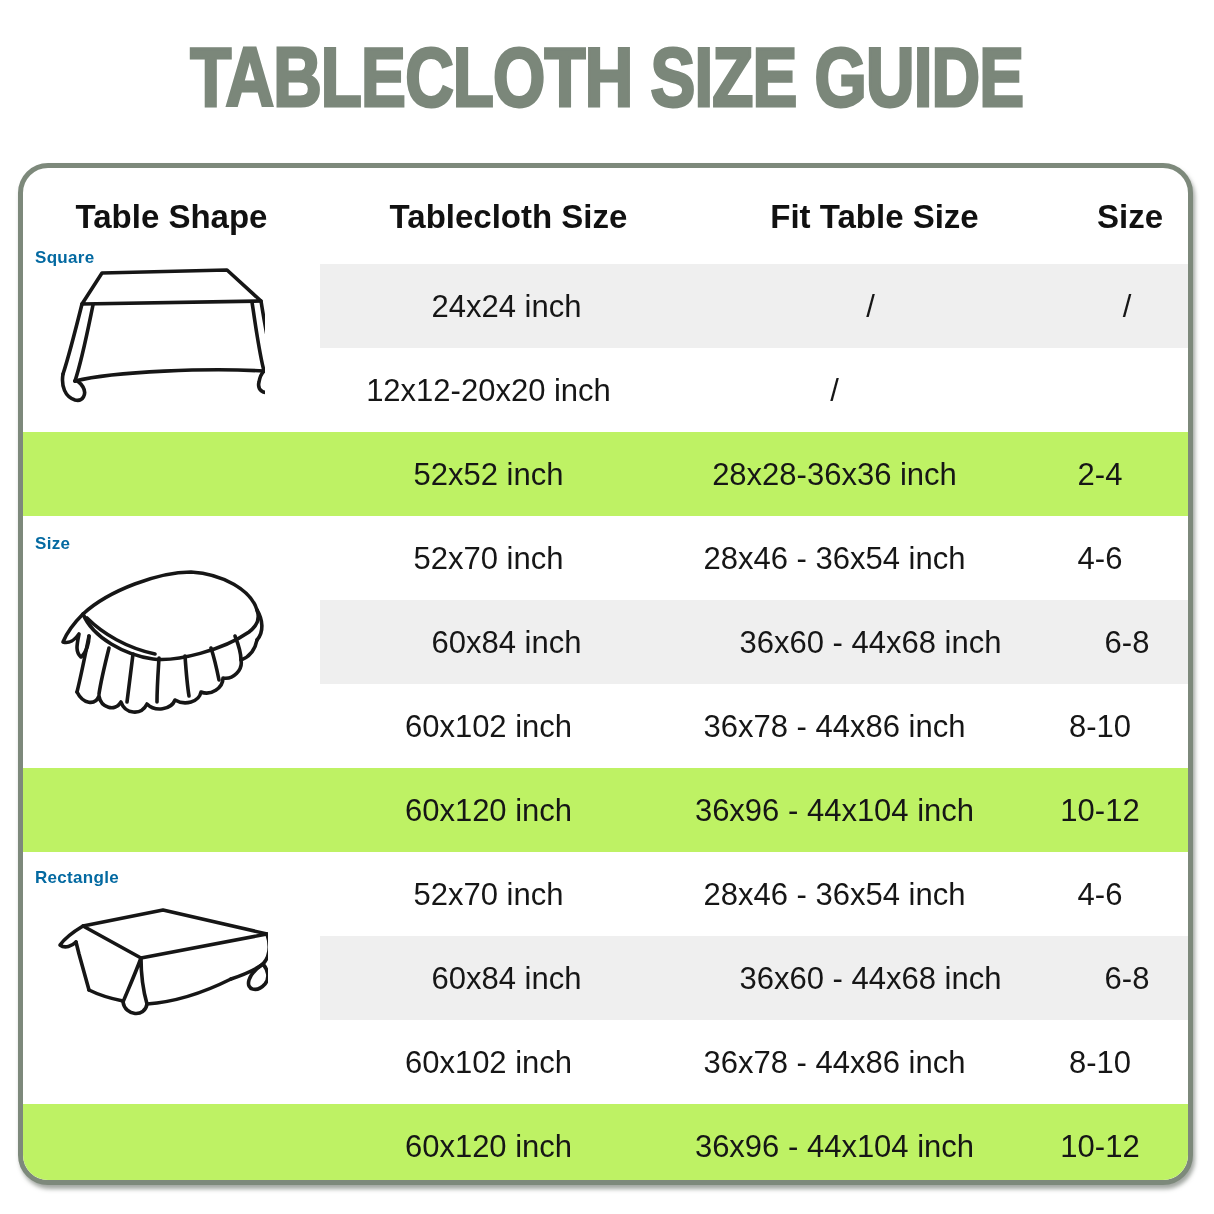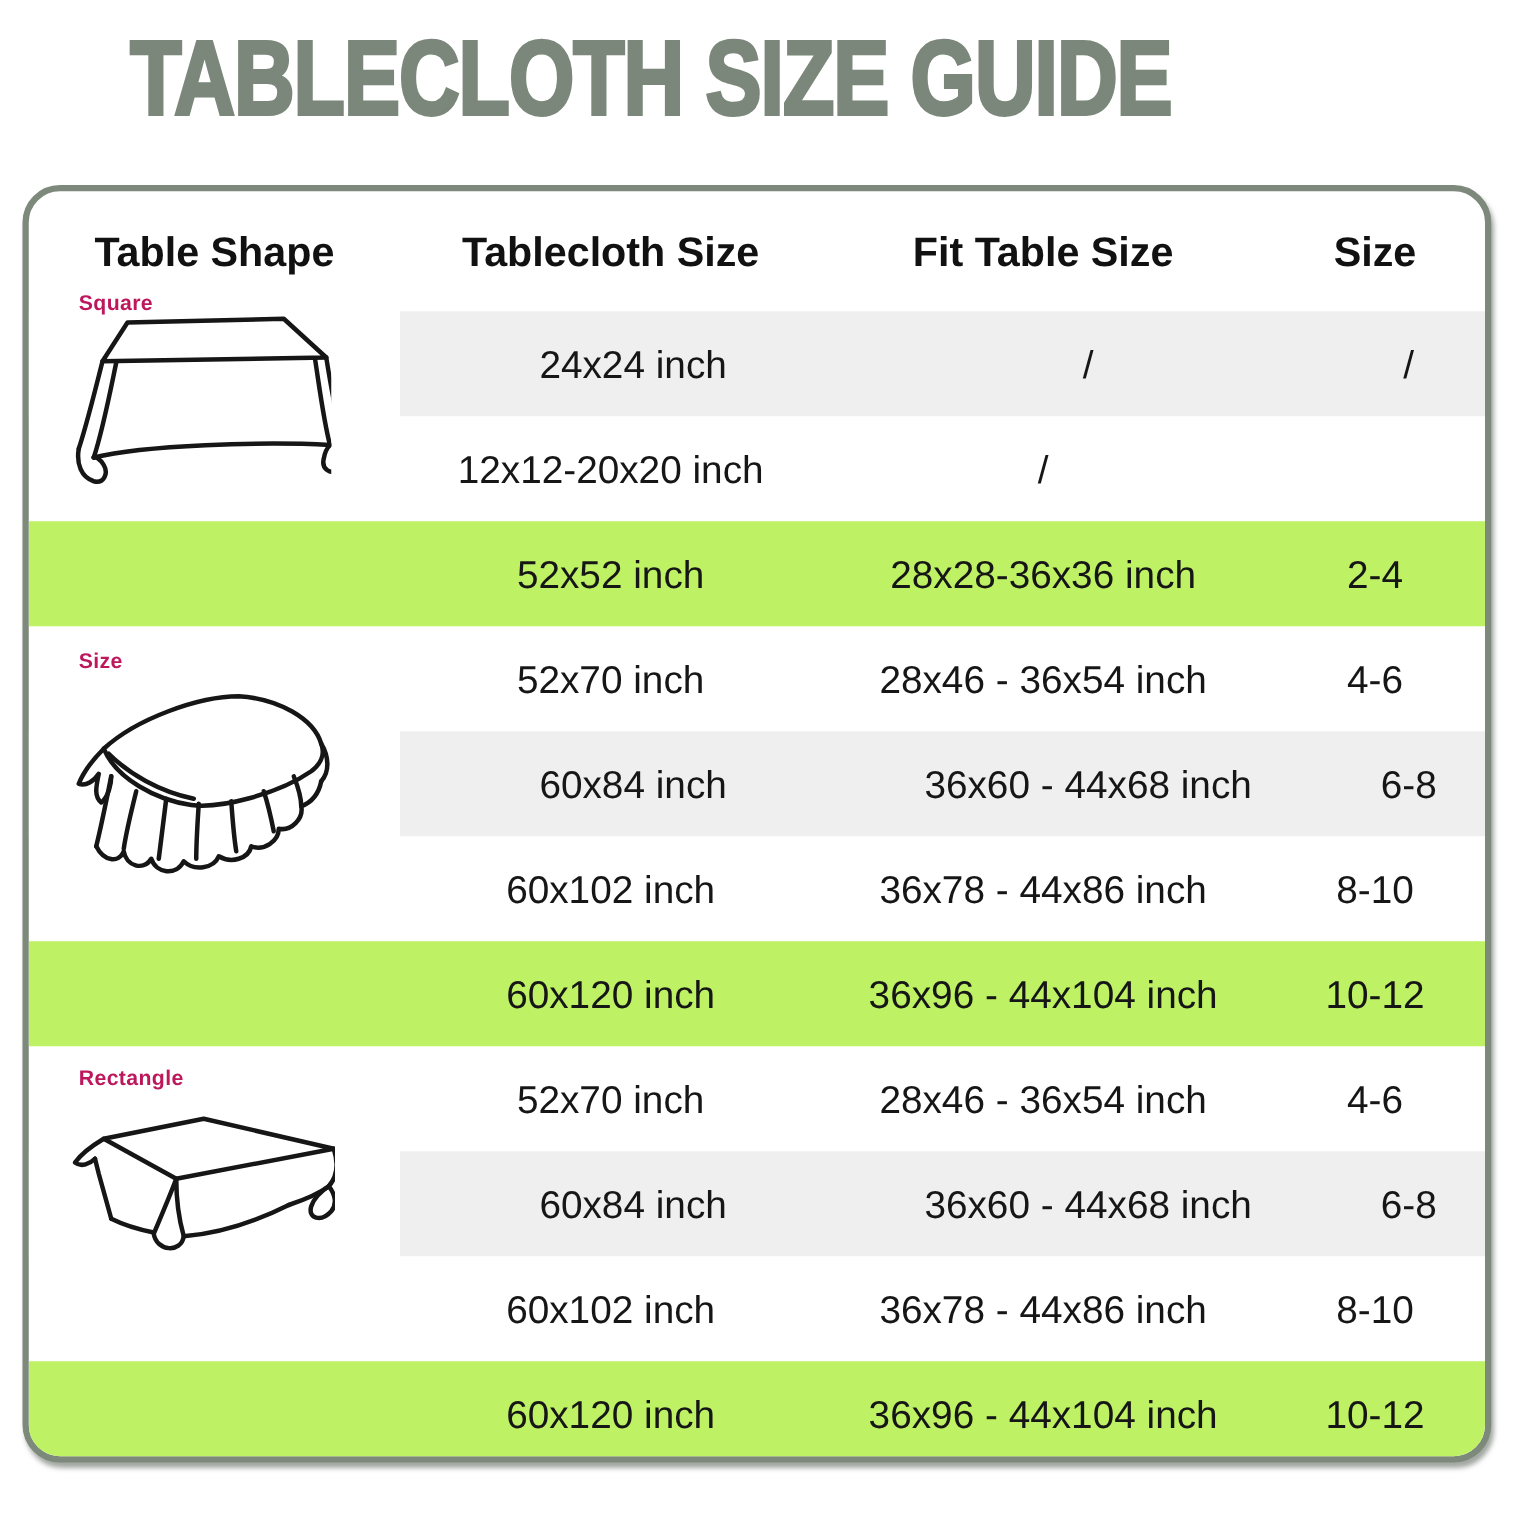--- a/index.html
+++ b/index.html
@@ -8,24 +8,24 @@
     width: 1214px;
     height: 1214px;
     background: #ffffff;
     overflow: hidden;
     font-family: "Liberation Sans", "DejaVu Sans", sans-serif;
   }
 
   
   .title-wrap {
     width: 100%;
-    margin-top: 12px;
+    margin-top: 27px;
     height: 100px;
     line-height: 100px;
-    text-align: left;
+    text-align: center;
     white-space: nowrap;
   }
   .big-title {
     display: inline-block;
     font-size: 84px;
     font-weight: 700;
     letter-spacing: -1px;
     color: #7b877a;
     -webkit-text-stroke: 3px #7b877a;
     transform: scaleX(0.80);
@@ -50,44 +50,45 @@
     display: grid;
     grid-template-columns: 297px 337px 355px 1fr;
     align-items: center;
   }
 
   .header-row {
     height: 96px;
     font-size: 33px;
     font-weight: 700;
     color: #111111;
+    gap: 20px;
   }
   .header-cell { text-align: center; line-height: 1; }
 
   .data-row {
     height: 84px;
     font-size: 31px;
     color: #161616;
   }
   .cell { text-align: center; line-height: 1; }
 
   .stripe-partial {
     background: linear-gradient(to right, #ffffff 297px, #efefef 297px);
     gap: 18px;
   }
   .stripe-full { background: #bef264; }
 
   
   .section-label {
     position: absolute;
-    left: 40px;
+    left: 12px;
     z-index: 3;
     font-size: 17px;
     font-weight: 700;
-    color: #be185d;
+    color: #0369a1;
     letter-spacing: 0.3px;
     pointer-events: none;
   }
   .section-svg {
     position: absolute;
     z-index: 3;
     pointer-events: none;
   }
   .lbl-square { top: 80px; }
   .svg-square { left: 37px; top: 96px; }

